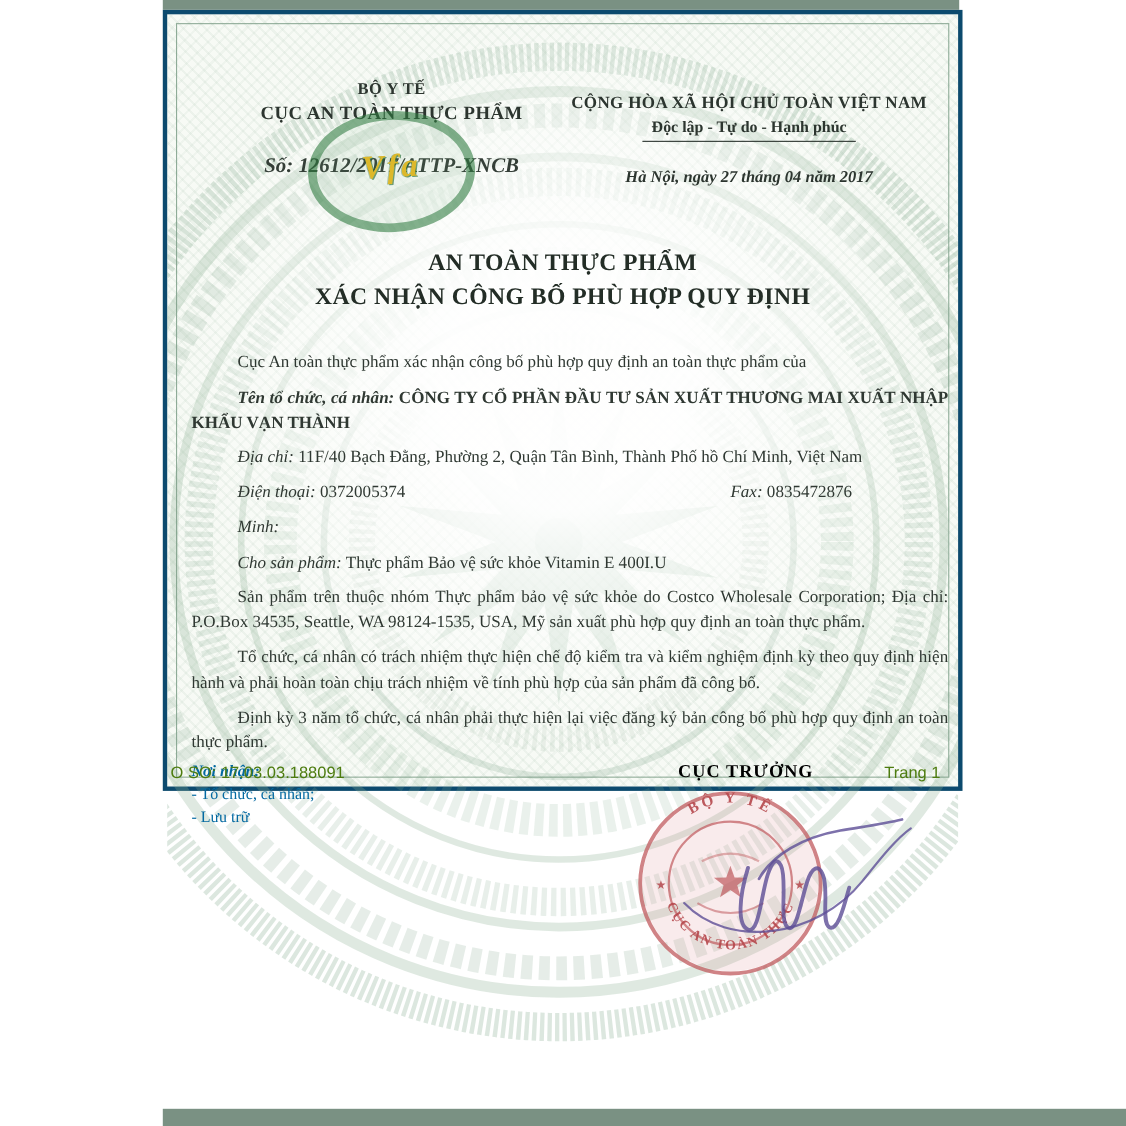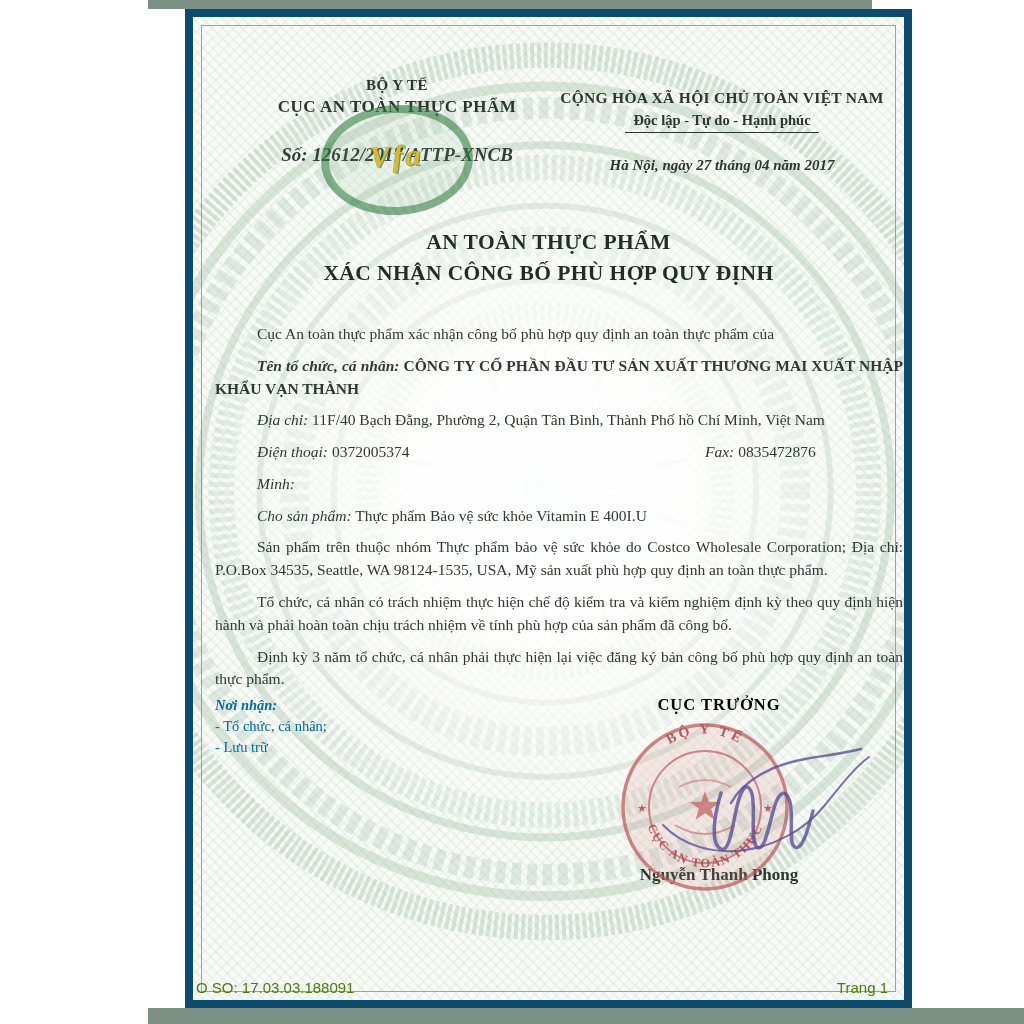--- a/index.html
+++ b/index.html
@@ -3,22 +3,22 @@
 <meta charset="utf-8">
 <style>
   * { margin:0; padding:0; box-sizing:border-box; }
   html,body { width:1024px; height:1024px; background:#ffffff; overflow:hidden;
               font-family:"Liberation Serif", serif; }
   #stage { position:relative; width:1024px; height:1024px; background:#ffffff; }
 
   .band-top { position:absolute; left:148px; top:0; width:724px; height:9px; background:#7a9183; }
   .band-bottom { position:absolute; left:148px; top:1008px; width:876px; height:16px; background:#7a9183; }
 
-  .doc { position:absolute; left:148px; top:9px; width:727px; height:999px;
-         background:#f7faf5; border:8px solid #0c4a6e;margin-left:37px; }
+  .doc { position:absolute; left:148px; top:9px; width:727px; height:710px;
+         background:#f7faf5; border:4px solid #0c4a6e; }
   .doc::before { content:""; position:absolute; inset:0; pointer-events:none;
     background:
       repeating-linear-gradient(45deg, rgba(140,175,150,0.10) 0 2px, rgba(255,255,255,0) 2px 7px),
       repeating-linear-gradient(-45deg, rgba(140,175,150,0.08) 0 2px, rgba(255,255,255,0) 2px 8px); }
   .doc::after { content:""; position:absolute; inset:0; pointer-events:none;
     background: radial-gradient(circle at 49.5% 48.5%, rgba(255,255,255,0.95) 0 110px, rgba(255,255,255,0.5) 220px, rgba(255,255,255,0) 340px); }
   .inner-frame { position:absolute; inset:8px; border:1px solid rgba(125,158,135,0.85); pointer-events:none; z-index:3; }
 
   .wm { position:absolute; inset:0; z-index:0; }
 
@@ -179,21 +179,20 @@
       </svg>
 
       <svg class="sig-svg" viewBox="0 0 300 190">
         <g fill="none" stroke="#5d4e96" stroke-opacity="0.8" stroke-linecap="round">
           <path stroke-width="3.5" d="M128 86 C 120 112, 118 138, 128 142 C 138 146, 140 110, 146 92 C 150 80, 154 76, 158 84 C 164 96, 156 134, 164 140 C 172 146, 176 116, 182 98 C 186 86, 192 82, 196 92 C 202 106, 194 136, 202 140 C 210 144, 216 118, 220 104"></path>
           <path stroke-width="2.5" d="M138 96 C 150 74, 178 58, 212 52 C 236 48, 252 46, 268 42"></path>
           <path stroke-width="2" d="M70 118 C 110 160, 190 150, 232 98 C 248 78, 262 60, 276 50"></path>
         </g>
       </svg>
 
-      <div class="signer-name">Nguyễn Thanh Phong</div>
 
       <div class="page-footer">
         <span>O SO: 17.03.03.188091</span>
         <span>Trang 1</span>
       </div>
 
     </div>
   </div>
 </div>
 

